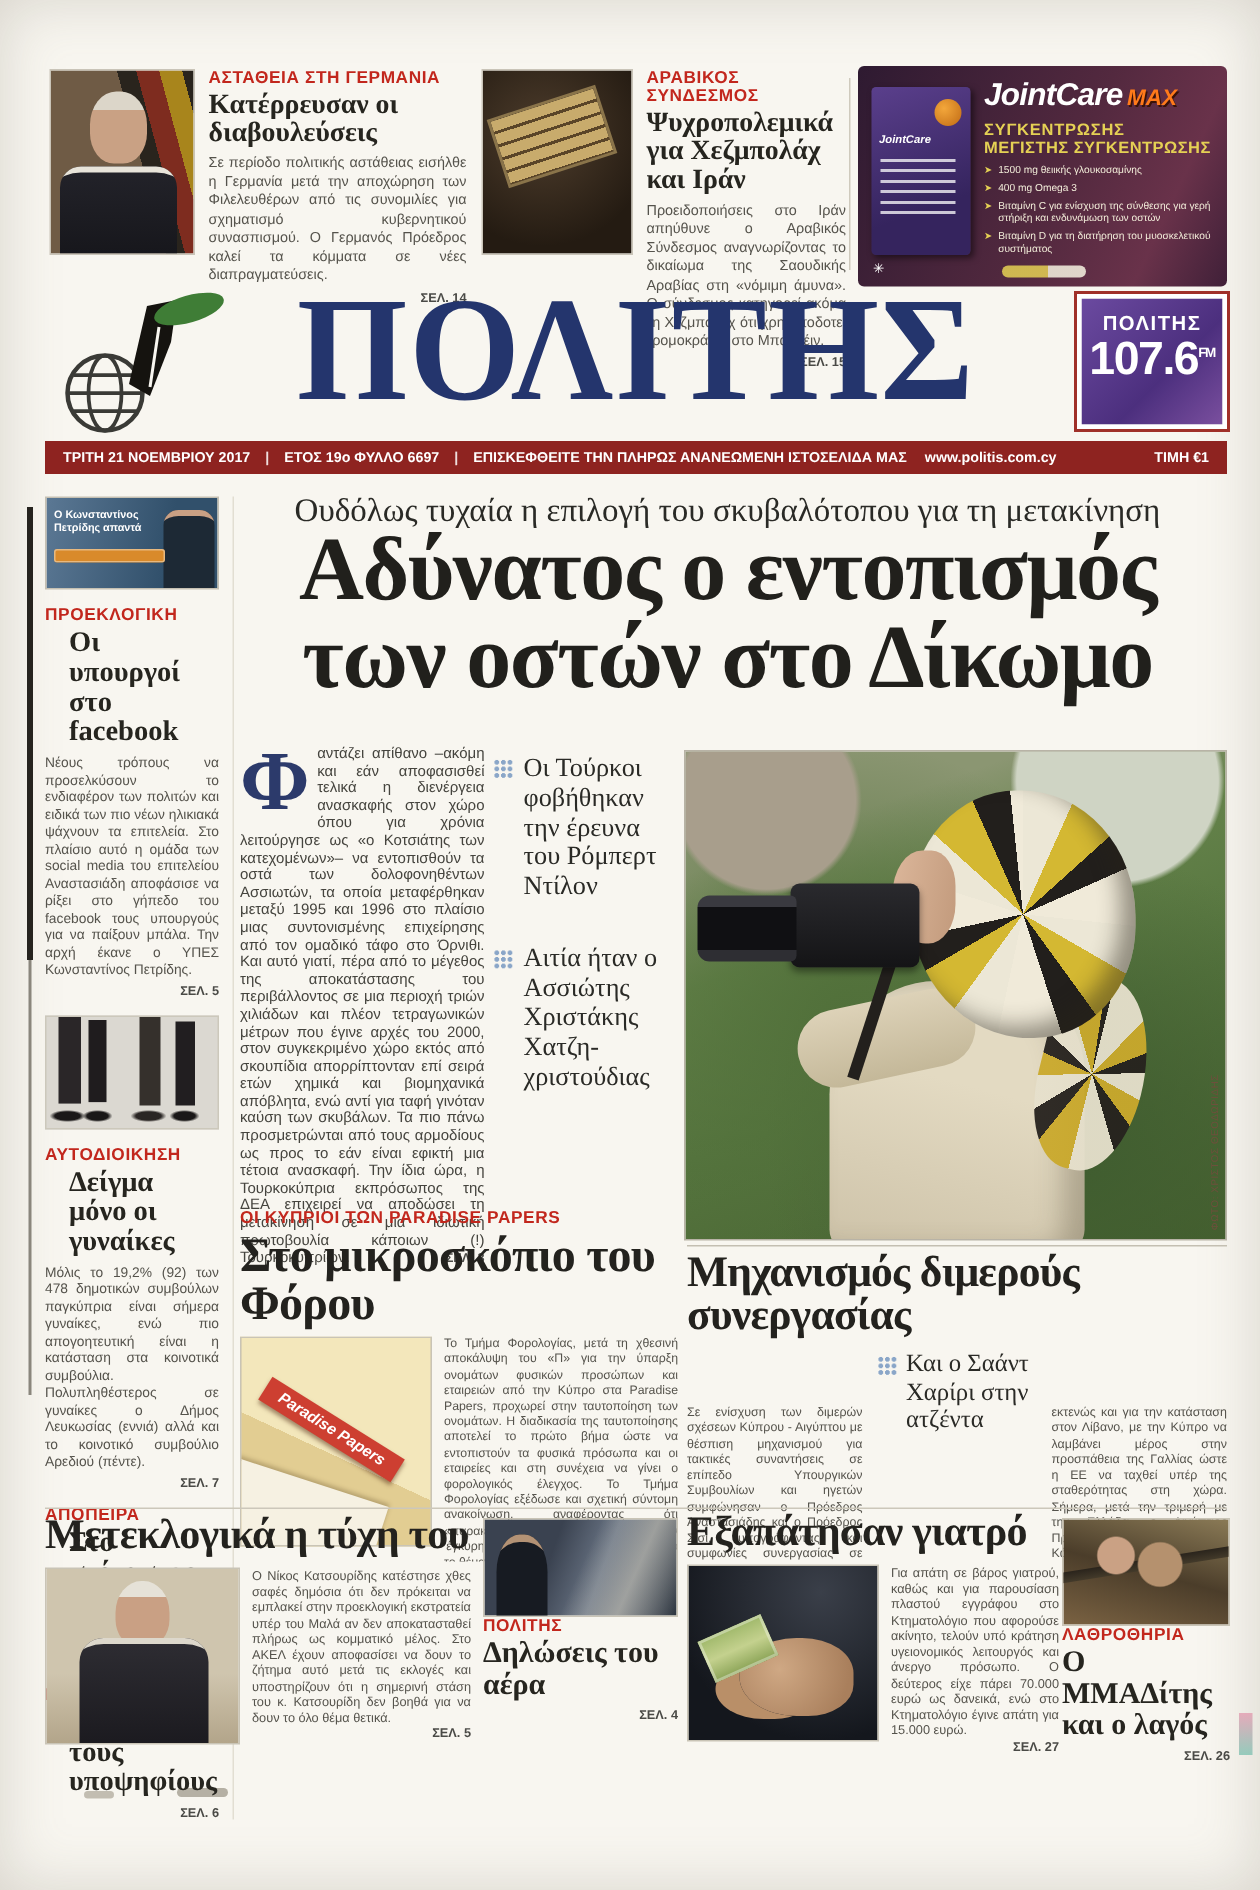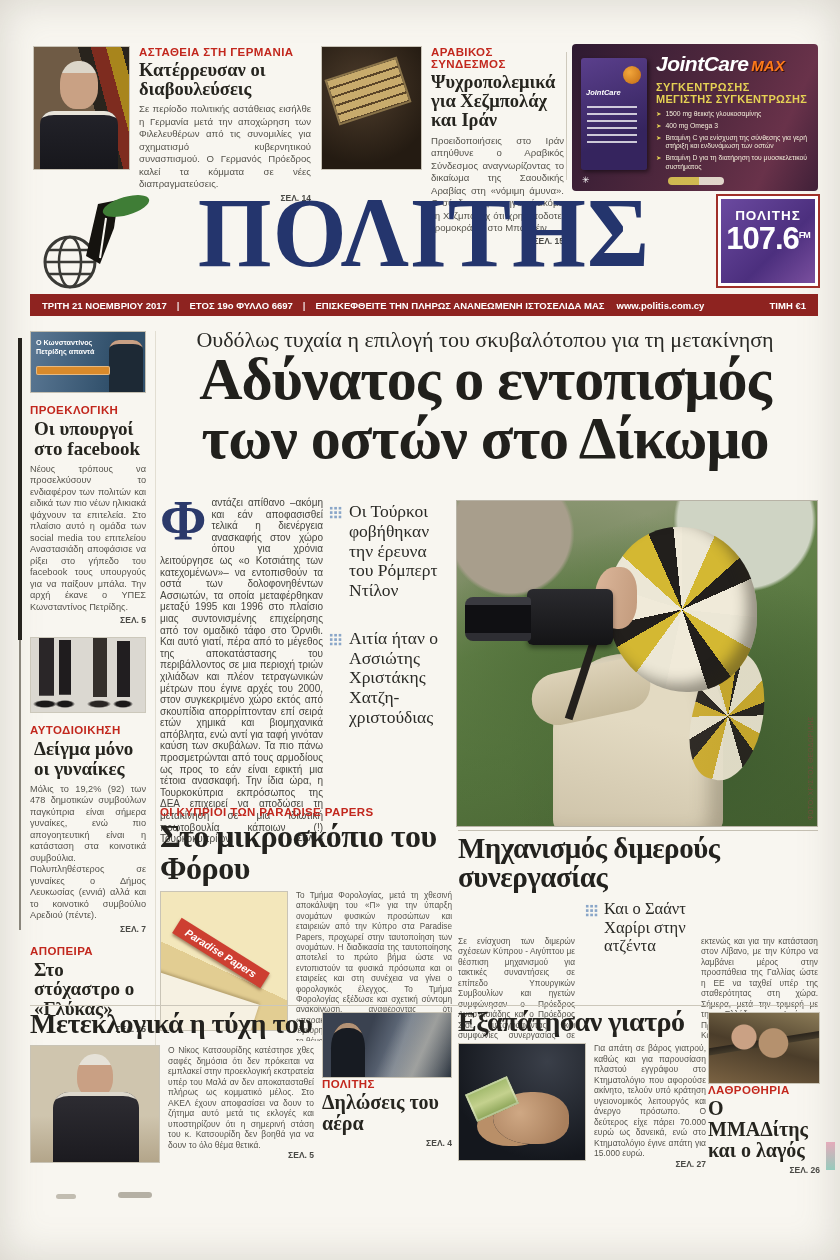--- a/index.html
+++ b/index.html
@@ -124,21 +124,21 @@
   
   .sidebar{position:absolute;left:30px;top:331px;width:126px;padding-right:9px;border-right:1px solid #e2ded2;}
   .s-promo{position:relative;width:100%;height:62px;overflow:hidden;border:1px solid #c5c0b2;
       background:linear-gradient(100deg,#5b7894,#31506b 70%);}
   .s-promo::before{content:"";position:absolute;right:2px;top:8px;width:34px;height:54px;border-radius:10px 10px 0 0;
       background:#1d2935;box-shadow:inset 0 10px 0 -6px #c9a084;}
   .s-caption{position:absolute;left:5px;top:6px;width:74px;font-size:7.2px;font-weight:bold;color:#fff;line-height:1.25;}
   .s-strip{position:absolute;left:5px;top:34px;width:74px;height:9px;background:#d98a2b;border-radius:2px;
       box-shadow:inset 0 0 0 1px rgba(255,255,255,.4);}
   .s-kicker{margin-top:11px;font-size:11.5px;}
-  .s-head{font-weight:bold;font-size:19px;line-height:1.04;color:#26251f;margin:3px 4px 5px;}
+  .s-head{font-weight:bold;font-size:19px;line-height:1.04;color:#26251f;margin:3px 16px 5px;}
   .s-body{font-size:9.2px;line-height:1.25;text-align:justify;color:#55534c;}
   .s-ref{margin-top:2px;}
   .s-legs{width:100%;height:76px;margin-top:12px;border:1px solid #ccc8bb;position:relative;background-color:#dbd8d1;
       background-image:linear-gradient(#2a2628,#2a2628),linear-gradient(#1f1c1e,#1f1c1e),
         linear-gradient(#35302c,#35302c),linear-gradient(#211e20,#211e20);
       background-repeat:no-repeat;background-size:15px 78%,12px 74%,14px 80%,13px 76%;
       background-position:8px 0,28px 2px,62px 0,86px 3px;}
   .s-legs::before{content:"";position:absolute;left:0;bottom:4px;width:100%;height:8px;
       background:radial-gradient(ellipse 12px 4px at 14px 50%,#1a1818 70%,transparent),
                  radial-gradient(ellipse 10px 4px at 34px 50%,#1a1818 70%,transparent),

